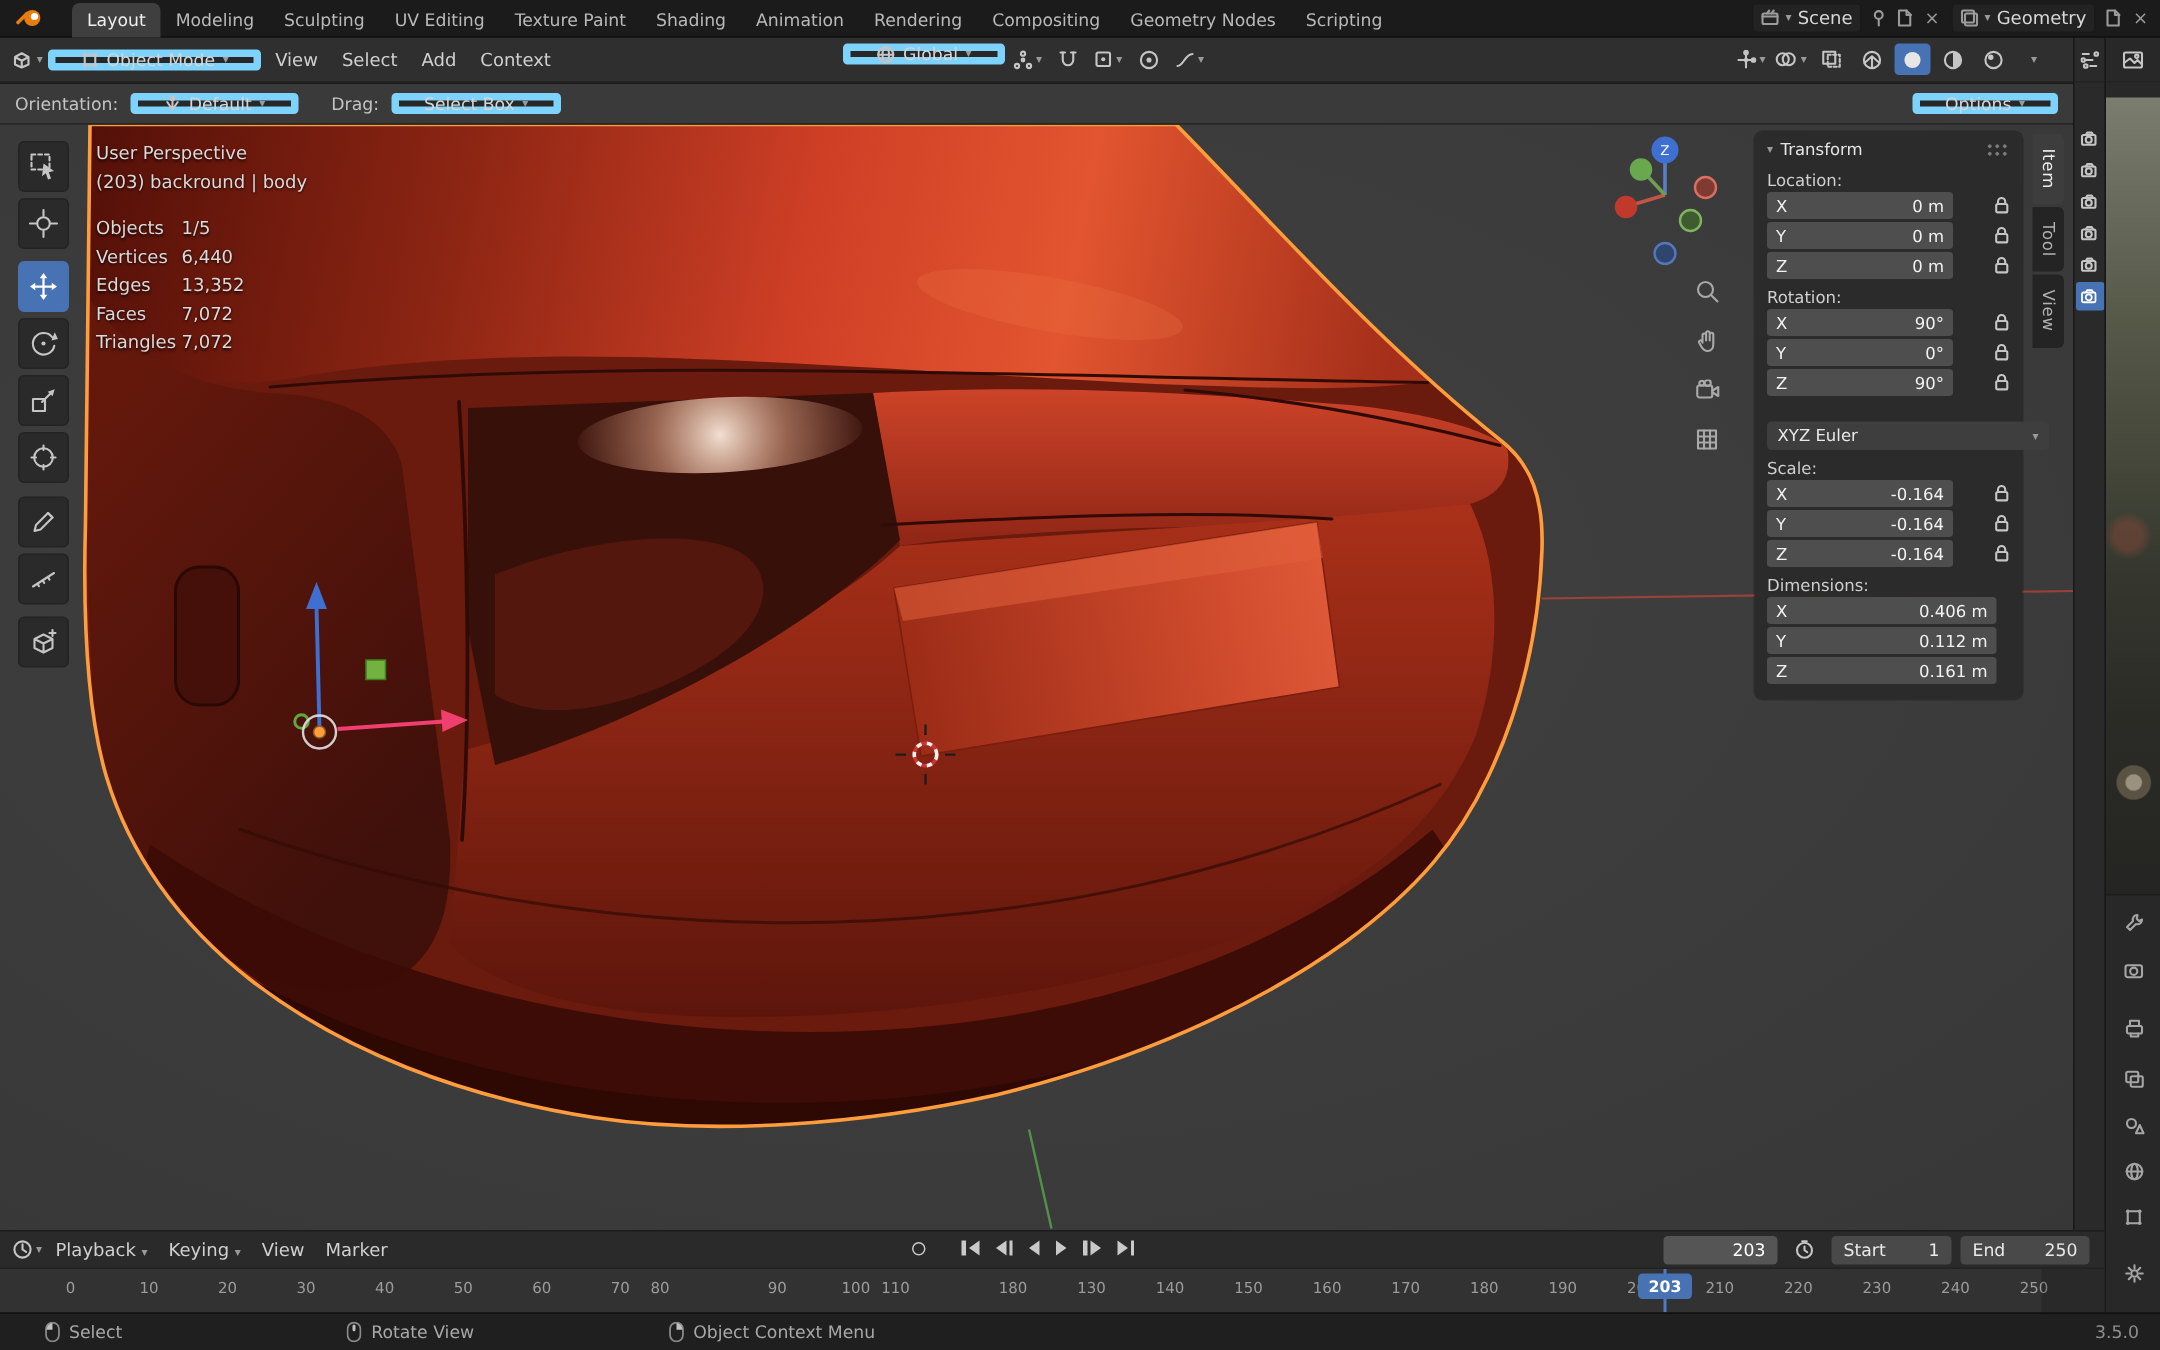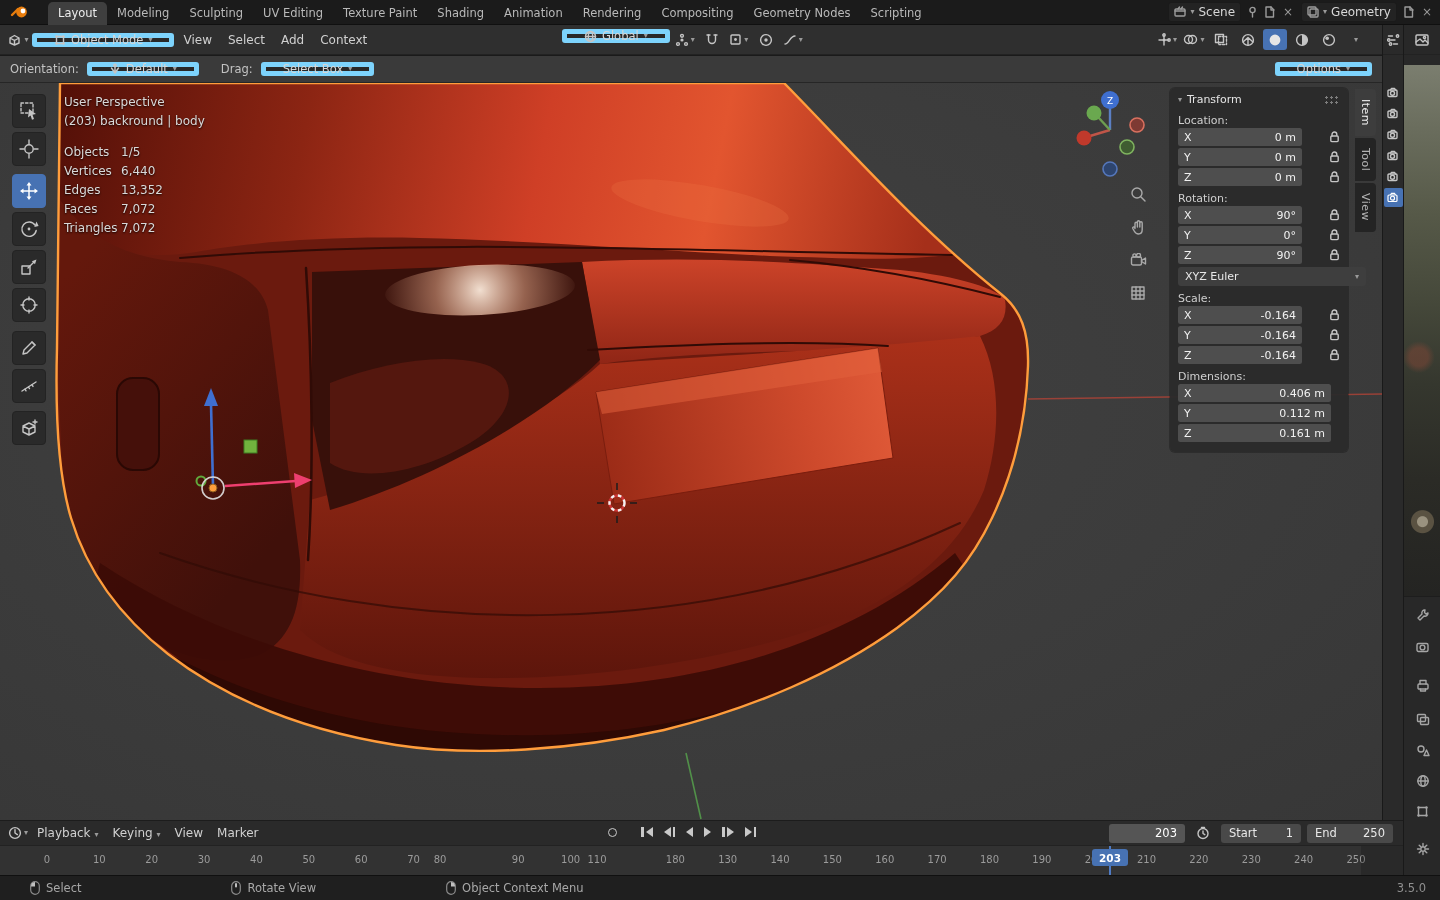--- a/index.html
+++ b/index.html
@@ -66,21 +66,21 @@
   .np-header { display:flex; align-items:center; gap:5px; padding:5px 8px 4px; color:#e4e4e4; }
   .grip { margin-left:auto; width:16px; height:9px;
           background-image:radial-gradient(#7d7d7d 1px, transparent 1.3px); background-size:5px 5px; }
   .np-sec { padding:4px 8px 1px; color:#cfcfcf; }
   .np-row { display:flex; align-items:center; padding:0 8px; margin-bottom:2px; }
   .field { width:124px; height:18px; background:#4e4e4e; border-radius:2.5px; display:flex; align-items:center;
            padding:0 6px; color:#f1f1f1; }
   .field .val { margin-left:auto; }
   .field.dim { width:153px; }
   .dd { width:188px; height:19px; background:#3e3e3e; border-radius:3px; display:flex; align-items:center;
-        padding:0 7px; margin:3px 8px 2px; color:#e8e8e8; }
+        padding:0 7px; margin:17px 8px 2px; color:#e8e8e8; }
   .dd .caret { margin-left:auto; }
   .lockw { margin-left:auto; display:flex; }
 
   .np-tabs { position:absolute; left:1355px; top:6px; display:flex; flex-direction:column; gap:2px; z-index:5; }
   .np-tab { writing-mode:vertical-rl; padding:10px 4px; background:#242424; color:#b2b2b2; font-size:11px;
             border-radius:0 4px 4px 0; letter-spacing:.5px; }
   .np-tab.active { background:#3d3d3d; color:#ececec; }
 
   
   .colA { position:absolute; left:1382px; top:25px; width:21px; height:795px; background:#2a2a2a;

